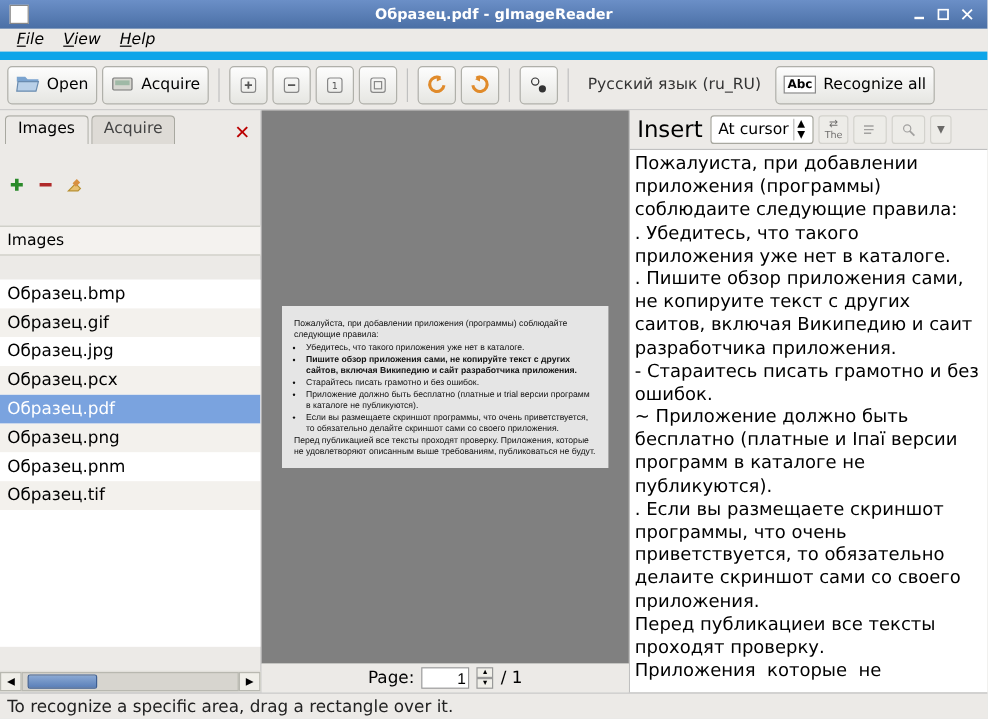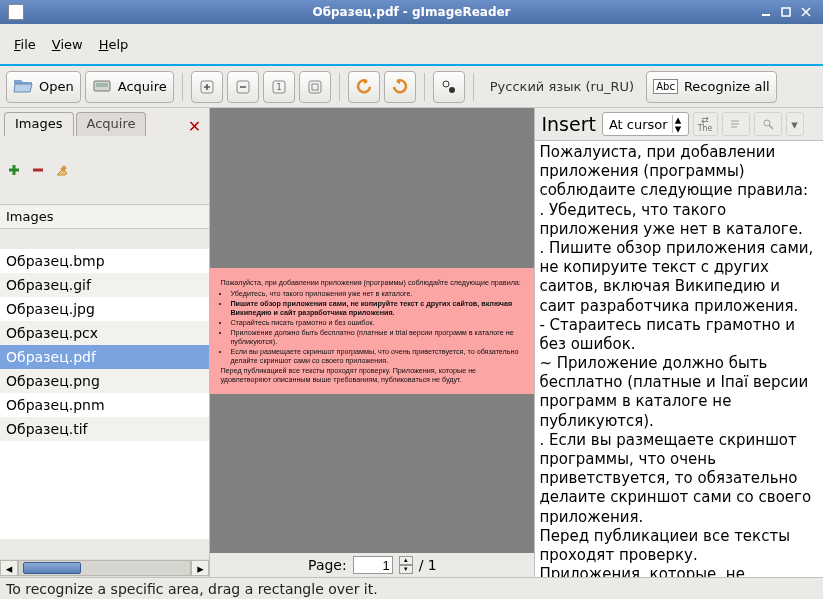--- a/index.html
+++ b/index.html
@@ -5,21 +5,21 @@
   * { box-sizing: border-box; margin: 0; padding: 0; }
   body { font-family: "DejaVu Sans", Arial, sans-serif; font-size: 13px; color: #000; background: #e8e8e8; width: 823px; height: 599px; overflow: hidden; display: flex; flex-direction: column; }
   
   .titlebar { height: 24px; background: linear-gradient(to bottom,#6b8fc7,#4a6fa5); display:flex; align-items:center; color:#fff; padding: 0 8px; font-size:12px; font-weight:bold; }
   .titlebar .spacer { flex:1; }
   .titlebar .apptitle { margin:0 auto; position:absolute; left:0; right:0; text-align:center; }
   .title-icon { width:16px; height:16px; background:#fff; border:1px solid #888; margin-right:6px; position:relative; z-index:2; }
   .winbtn { width:18px; height:16px; margin-left:2px; display:flex; align-items:center; justify-content:center; cursor:pointer; position:relative; z-index:2;}
   .winbtn svg { display:block; }
   
-  .menubar { height:42px; background:#eceae7; display:flex; align-items:center; padding:0 6px; border-bottom:2px solid #0ea5e9; }
+  .menubar { height:26px; background:#eceae7; display:flex; align-items:center; padding:0 6px; border-bottom:7px solid #0ea5e9;font-style:italic; }
   .menu-item { padding: 2px 8px; cursor:pointer; }
   .menu-item u { text-decoration: underline; }
   
   .toolbar { height:42px; background:#eceae7; display:flex; align-items:center; padding:0 6px; gap:4px; border-bottom:1px solid #c5c5c5;text-align:center; }
   .tb-btn { height:32px; border:1px solid #b0b0aa; border-radius:4px; background:linear-gradient(#fdfdfd,#e6e6e2); display:flex; align-items:center; justify-content:center; padding:0 6px; gap:6px; cursor:pointer; }
   .tb-btn.icon-only { width:32px; padding:0; }
   .tb-sep { width:1px; height:28px; background:#c0c0c0; margin:0 4px; }
   .tb-lang { padding:0 8px; height:32px; display:flex; align-items:center; color:#333; }
   
   .content { flex:1; display:flex; min-height:0; background:#eceae7; }
@@ -37,21 +37,21 @@
   .file-item:nth-child(odd){ background:#fff;}
   .file-item:nth-child(even){ background:#f3f1ed;}
   .file-item.selected { background:#7aa3df; color:#fff; }
   .hscroll { height:18px; background:#e2e0db; display:flex; align-items:center; }
   .hscroll .arrow { width:18px; height:16px; border:1px solid #b8b8b0; background:#f0efe9; display:flex; align-items:center; justify-content:center; }
   .hscroll .track { flex:1; height:16px; border:1px solid #b8b8b0; background:#d7d5cf; position:relative; }
   .hscroll .thumb { position:absolute; left:4px; top:1px; height:12px; width:58px; background:linear-gradient(#8aa9d4,#5a7fb8); border:1px solid #3c5e92; border-radius:2px; }
   
   .center { flex:1; display:flex; flex-direction:column; border-right:1px solid #c0c0c0; position:relative; }
   .viewer { flex:1; background:#808080; display:flex; align-items:center; justify-content:center; overflow:hidden; }
-  .page { width:324px; background:#fca5a5; padding:10px 10px 8px; font-size:7.2px; line-height:1.25; color:#111; font-family: Arial, sans-serif; }
+  .page { width:272px; background:#e5e5e5; padding:10px 10px 8px; font-size:7.2px; line-height:1.25; color:#111; font-family: Arial, sans-serif; }
   .page p { margin:0 0 2px; }
   .page ul { margin:0; padding-left:10px; }
   .page li { margin-bottom:1px; }
   .page .bold { font-weight:bold; }
   .page-nav { height:24px; display:flex; align-items:center; justify-content:center; gap:6px; background:#eceae7; font-size:14px; }
   .page-nav input { width:40px; height:18px; text-align:right; border:1px solid #999; background:#fff; padding:0 2px; font-size:13px; }
   .spinner { display:flex; flex-direction:column; }
   .spinner div { width:14px; height:9px; border:1px solid #999; background:#f0efe9; font-size:7px; text-align:center; line-height:6px; cursor:pointer; }
   
   .right { width:298px; display:flex; flex-direction:column; background:#eceae7; }
@@ -153,21 +153,21 @@
   <div class="tb-sep"></div>
   <div class="tb-btn icon-only">
       <svg width="18" height="18">
         <circle cx="6" cy="6" r="3" fill="none" stroke="#333"></circle>
         <circle cx="12" cy="12" r="3" fill="#333"></circle>
       </svg>
     </div>
   <div class="tb-sep"></div>
   <div class="tb-lang">Русский язык (ru_RU)</div>
   <div class="tb-btn">
-    <span style="font-size:10px;font-weight:normal;border:1px solid #888;padding:1px 2px;background:#fff;">Abc</span>
+    <span style="font-size:10px;font-weight:bold;border:1px solid #888;padding:1px 2px;background:#fff;">Abc</span>
     <span>Recognize all</span>
   </div>
 </div>
 
 <div class="content">
 
   <div class="left">
     <div class="tabs">
       <div class="tab">Images</div>
       <div class="tab inactive">Acquire</div>

